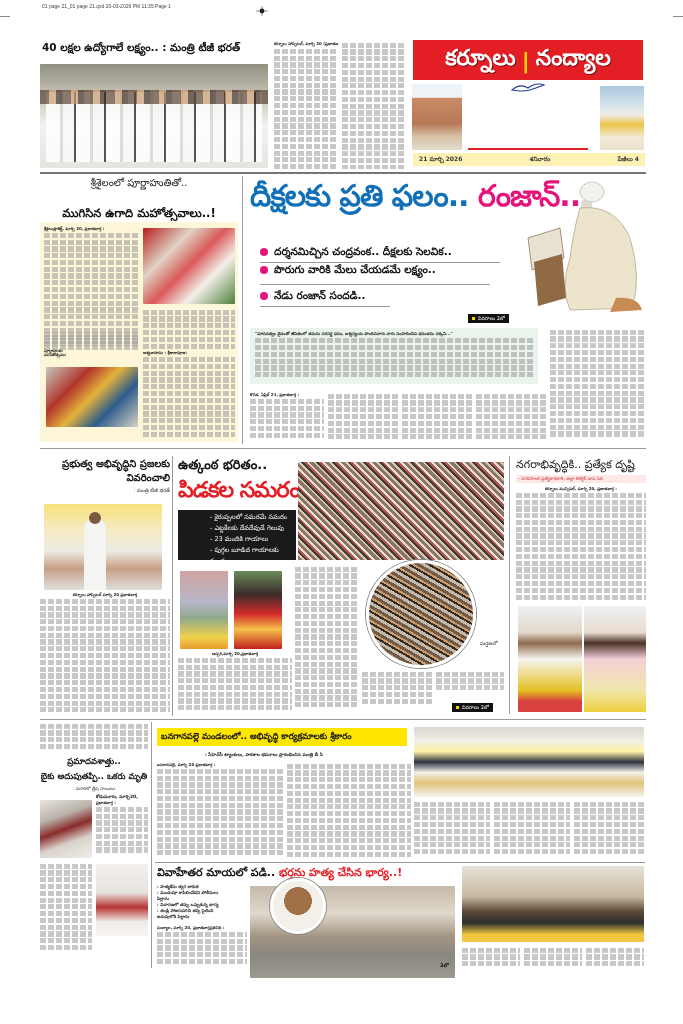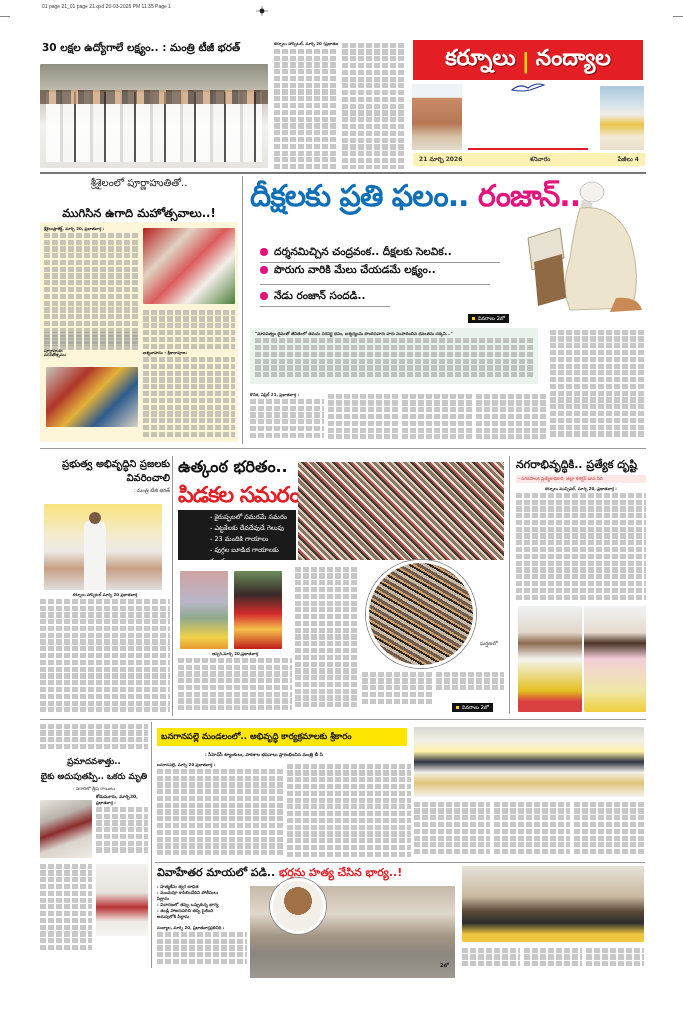--- a/index.html
+++ b/index.html
@@ -23,21 +23,21 @@
 
 <div class="abs slug">01 page 21_01 page 21.qxd  20-03-2026  PM 11:35  Page 1</div>
 <div class="abs" style="left:256px;top:1px;width:12px;height:10px;">
   <svg width="12" height="10">
       <line x1="0" y1="5" x2="12" y2="5" stroke="#444" stroke-width=".6"></line>
       <line x1="6" y1="0" x2="6" y2="10" stroke="#444" stroke-width=".6"></line>
       <circle cx="6" cy="5" r="2.4" fill="#222"></circle>
     </svg>
 </div>
 
-<div class="abs head" style="left:42px;top:41px;font-size:10.5px;">30 లక్షల ఉద్యోగాలే లక్ష్యం.. : మంత్రి టీజీ భరత్</div>
+<div class="abs head" style="left:42px;top:41px;font-size:10.5px;">40 లక్షల ఉద్యోగాలే లక్ష్యం.. : మంత్రి టీజీ భరత్</div>
 <div class="abs photo" style="left:40px;top:64px;width:228px;height:104px;background:linear-gradient(180deg,#8f8f80 0%,#c8c3b6 30%,#f2f2f0 60%,#e6e4df 100%);">
   <div style="position:absolute;left:6px;top:28px;width:216px;height:70px;background:repeating-linear-gradient(90deg,#fff 0 14px,#d9d9d6 14px 17px,#fafafa 17px 28px,#3b3b3b 28px 30px);opacity:.85"></div>
   <div style="position:absolute;left:0;top:26px;width:228px;height:14px;background:repeating-linear-gradient(90deg,#5a4533 0 9px,#c99a6f 9px 16px,#3a2a20 16px 22px);opacity:.7"></div>
 </div>
 <div class="abs txt" style="left:274px;top:41px;width:64px;height:128px;">
   <span class="head" style="font-size:4px;color:#222">కర్నూలు హాస్పిటల్, మార్చి 20 (ప్రభాతవార్త) :</span>
   <span class="ln"></span><span class="ln"></span><span class="ln"></span><span class="ln"></span><span class="ln"></span><span class="ln"></span><span class="ln"></span><span class="ln"></span><span class="ln"></span><span class="ln"></span><span class="ln"></span><span class="ln"></span><span class="ln"></span><span class="ln"></span><span class="ln"></span><span class="ln"></span><span class="ln"></span><span class="ln"></span>
 </div>
 <div class="abs txt" style="left:342px;top:41px;width:64px;height:128px;">
   <span class="ln"></span>
@@ -236,21 +236,21 @@
     <span class="ln"></span>
     <span class="ln"></span>
     <span class="ln"></span>
     <span class="ln"></span>
     <span class="ln"></span>
     <span class="ln"></span>
 </div>
 <div class="abs vrule" style="left:172px;top:456px;height:260px;"></div>
 
 <div class="abs" style="left:178px;top:457px;width:118px;">
-  <div style="font-size:16px;font-weight:bold;color:#111;">ఉత్కంఠ భరితం..</div>
+  <div style="font-size:13px;font-weight:bold;color:#111;">ఉత్కంఠ భరితం..</div>
   <div style="font-size:22px;font-weight:bold;color:#e31e24;letter-spacing:-1px;margin-top:2px;white-space:nowrap;">పిడకల సమరం..!</div>
 </div>
 <div class="abs bullet-box" style="left:178px;top:510px;width:118px;height:50px;padding-left:32px;">
   <div>- కైరుప్పలలో సమరమే సమరం</div>
   <div>- ఎట్టకేలకు దేవదేవుడే గెలుపు</div>
   <div>- 23 మందికి గాయాలు</div>
   <div>- పుగ్గల బూడిద గాయాలకు మందు</div>
 </div>
 <div class="abs photo" style="left:180px;top:571px;width:48px;height:78px;background:linear-gradient(180deg,#cfa4a2 0%,#b8b6c8 40%,#8fa98c 60%,#f0d24a 85%,#e89b2f 100%);"></div>
 <div class="abs photo" style="left:234px;top:571px;width:48px;height:78px;background:linear-gradient(180deg,#6b8b5a 0%,#3a2c2a 30%,#d42b2b 55%,#f5c04a 75%,#c21e1e 100%);"></div>
@@ -299,21 +299,21 @@
     <span class="ln"></span>
   </div>
 <div class="abs txt" style="left:436px;top:670px;width:68px;height:30px;">
     <span class="ln"></span>
     <span class="ln"></span>
     <span class="ln"></span>
   </div>
 <div class="abs tag" style="left:452px;top:703px;">వివరాలు 2లో</div>
 
 <div class="abs vrule" style="left:509px;top:456px;height:258px;"></div>
-<div class="abs" style="left:516px;top:458px;font-size:11px;font-weight:bold;color:#111;white-space:nowrap;text-align:center;">నగరాభివృద్ధికి.. ప్రత్యేక దృష్టి</div>
+<div class="abs" style="left:516px;top:458px;font-size:11px;font-weight:normal;color:#111;white-space:nowrap;text-align:center;">నగరాభివృద్ధికి.. ప్రత్యేక దృష్టి</div>
 <div class="abs" style="left:516px;top:475px;width:130px;font-size:4.5px;color:#c33;background:#fde7e7;padding:1px 2px;">- నగరపాలక ప్రత్యేకాధికారి, జిల్లా కలెక్టర్ డాప సిరి</div>
 <div class="abs txt" style="left:516px;top:486px;width:130px;height:118px;">
   <span class="head" style="font-size:4px;color:#222;display:block;text-align:center;">కర్నూలు మున్సిపల్, మార్చి 20, ప్రభాతవార్త :</span>
   <span class="ln"></span>
     <span class="ln"></span>
     <span class="ln"></span>
     <span class="ln"></span>
     <span class="ln"></span>
     <span class="ln"></span>
     <span class="ln"></span>

